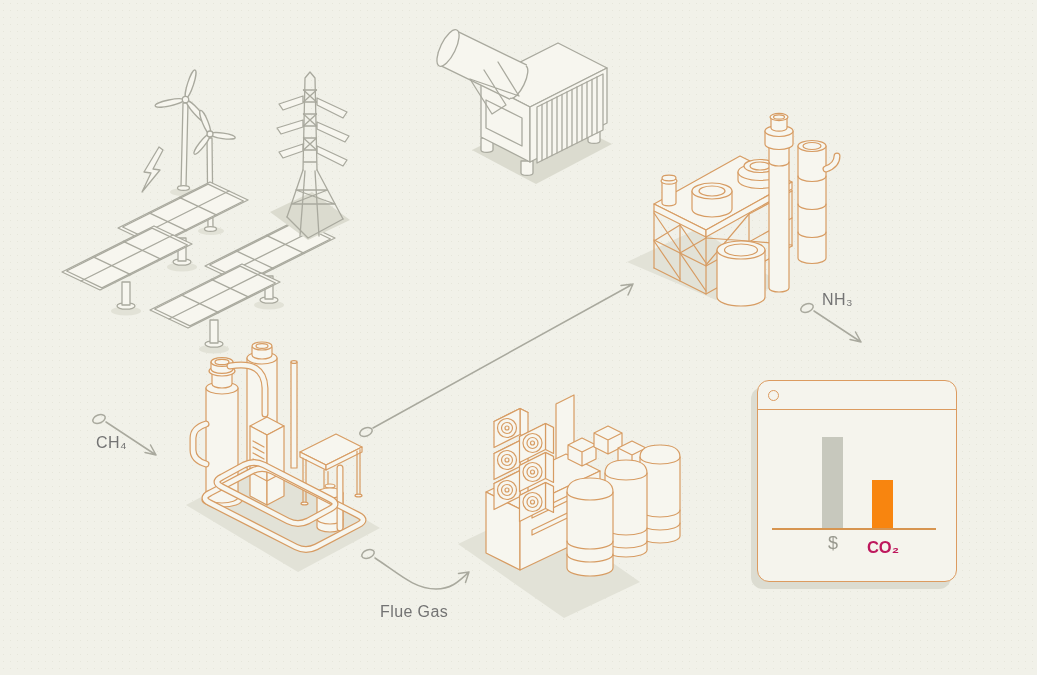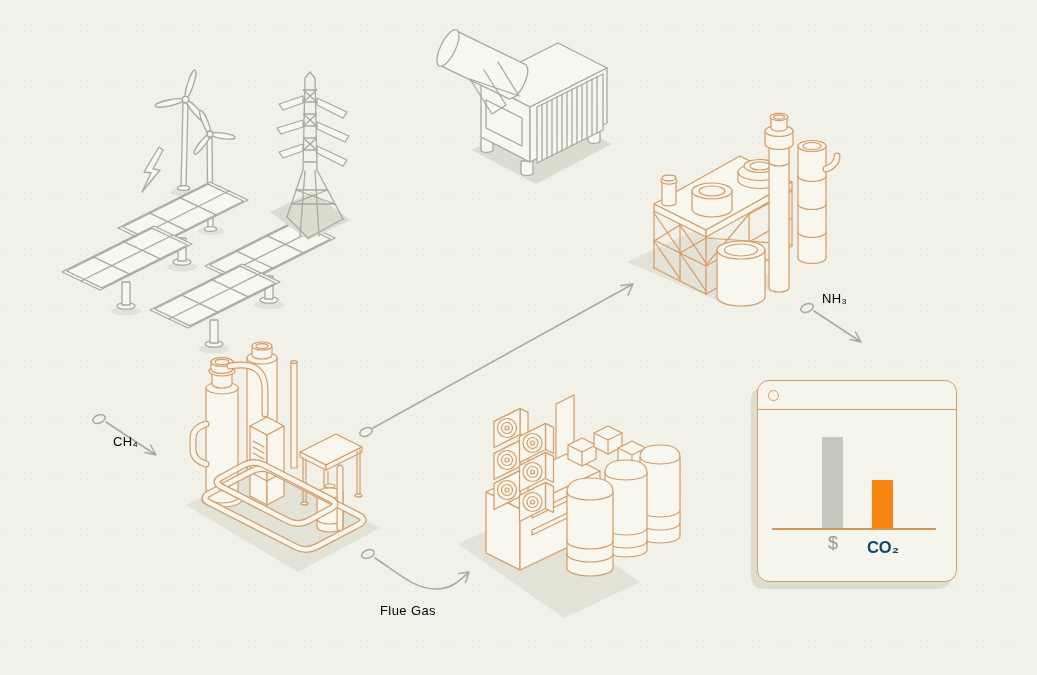--- a/index.html
+++ b/index.html
@@ -16,39 +16,39 @@
   .g  {stroke:#A9A99E;fill:none;stroke-width:1.3;stroke-linejoin:round;stroke-linecap:round}
   .gf {stroke:#A9A99E;fill:#F7F6EF;stroke-width:1.3;stroke-linejoin:round}
   .o  {stroke:#D79C63;fill:none;stroke-width:1.2;stroke-linejoin:round;stroke-linecap:round}
   .of {stroke:#D79C63;fill:#F7F6EF;stroke-width:1.2;stroke-linejoin:round}
   .sh {fill:#E2E2D7;stroke:none}
   .sh2{fill:#DBDBCF;stroke:none}
   .po {stroke:#D79C63;fill:none;stroke-width:7;stroke-linecap:round;stroke-linejoin:round}
   .pi {stroke:#F7F6EF;fill:none;stroke-width:4.6;stroke-linecap:round;stroke-linejoin:round}
   .ar {stroke:#A9A99E;fill:none;stroke-width:1.5;stroke-linecap:round;stroke-linejoin:round}
   
-  .flow-label{position:absolute;color:#000000;font-size:13px;letter-spacing:0.4px;white-space:nowrap}
-  #lbl-ch4 {left:113px;top:434px}
+  .flow-label{position:absolute;color:#737373;font-size:16px;letter-spacing:0.4px;white-space:nowrap}
+  #lbl-ch4 {left:96px;top:434px}
   #lbl-nh3 {left:822px;top:291px}
   #lbl-flue{left:380px;top:603px}
   
   .card{
     position:absolute;left:757px;top:380px;width:200px;height:202px;
     box-sizing:border-box;background:#F5F4ED;border:1.5px solid #DC9B60;
     border-radius:12px;box-shadow:-6px 7px 0 0 #DCDCD1;
   }
   .card-header{position:absolute;left:0;top:0;right:0;height:28px;border-bottom:1.5px solid #DC9B60}
   .dot{position:absolute;left:10px;top:9px;width:9px;height:9px;border:1.5px solid #DC9B60;border-radius:50%}
   .bar{position:absolute;width:21px;bottom:53px}
   .bar0{left:64px}
   .bar1{left:114px}
   .baseline{position:absolute;left:14px;bottom:51px;width:164px;height:1.6px;background:#D79550}
   .xlabel{position:absolute;width:52px;text-align:center;white-space:nowrap}
   .xl0{left:49px;top:152px;font-size:18px;color:#99998F}
-  .xl1{left:99px;top:157px;font-size:16.5px;font-weight:bold;color:#0c4a6e}
+  .xl1{left:99px;top:157px;font-size:16.5px;font-weight:bold;color:#be185d}
 </style>
 </head>
 <body>
 
 <div id="canvas">
 
 <svg width="1037" height="675" viewBox="0 0 1037 675">
   <defs>
     <g id="solarpanel">
       <ellipse class="sh" cx="64" cy="85" rx="15" ry="4.5"></ellipse>

